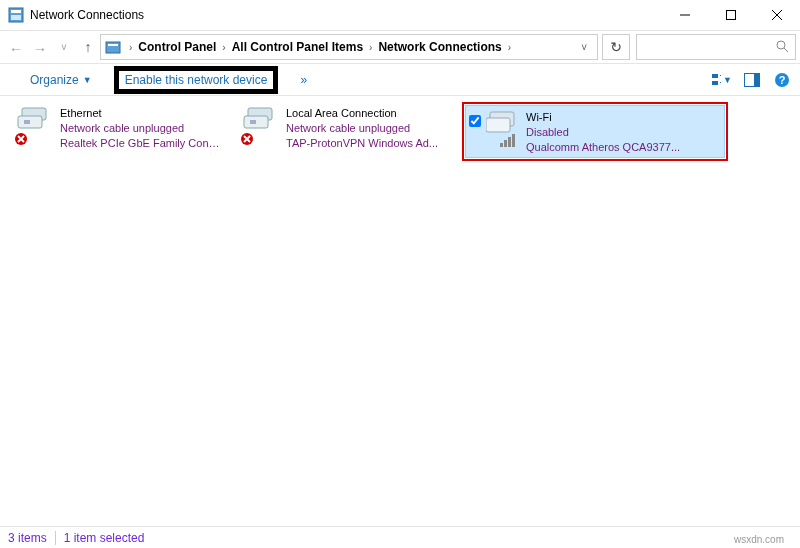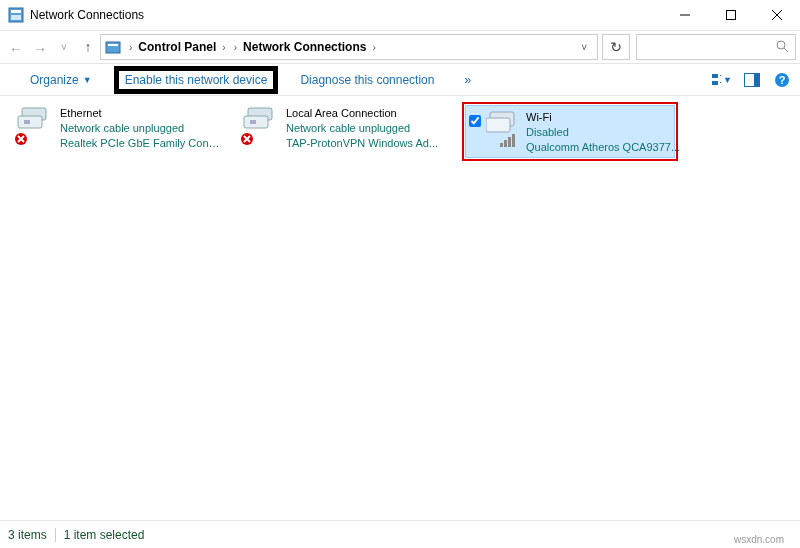--- a/index.html
+++ b/index.html
@@ -24,26 +24,26 @@
   .tbtn .dd { font-size:9px; color:#1a6fb3;}
   .highlight-red { border:5px solid #000000; padding:2px 6px;}
   .toolbar-right { margin-left:auto; display:flex; align-items:center; gap:10px;}
   .iconbtn { width:20px; height:20px; display:flex; align-items:center; justify-content:center; color:#1a6fb3;}
   .content { position: relative; height: 430px; background:#fff; padding: 6px 10px;}
   .items { display:flex; gap:4px; }
   .item { width: 222px; display:flex; align-items:flex-start; padding:2px; position:relative;}
   .item-icon { width:48px; height:44px; position:relative; flex-shrink:0;}
   .item-text { font-size:11px; line-height:15px; padding-top:2px;}
   .item-text .name { color:#000; }
-  .item-text .line { color:#0f766e; white-space:nowrap; overflow:hidden; text-overflow:ellipsis; max-width:160px;}
+  .item-text .line { color:#701a75; white-space:nowrap; overflow:hidden; text-overflow:ellipsis; max-width:160px;}
   .wifi-wrap { border:2px solid #d00; padding:1px;}
-  .wifi-inner { background:#cce8ff; border:1px solid #99d1ff; display:flex; align-items:flex-start; padding:2px 17px 2px 0; width:210px;}
+  .wifi-inner { background:#cce8ff; border:1px solid #99d1ff; display:flex; align-items:flex-start; padding:2px 17px 2px 0; width:260px;}
   .chk { width:16px; display:flex; align-items:center; justify-content:center; padding-top:4px;}
   .chk input { width:12px; height:12px;}
-  .statusbar { position:absolute; bottom:0; left:0; right:0; height:28px; border-top:1px solid #e5e5e5; display:flex; align-items:center; padding:0 8px; font-size:12px; color:#14532d; gap:8px;}
+  .statusbar { position:absolute; bottom:0; left:0; right:0; height:22px; border-top:1px solid #e5e5e5; display:flex; align-items:center; padding:0 8px; font-size:12px; color:#6d28d9; gap:8px;}
   .statusbar .vsep { width:1px; height:14px; background:#ccc;}
   .watermark { position:absolute; bottom:3px; right:16px; color:#999; font-size:10px;}
   
   .nic-draw { position:absolute; left:4px; top:2px; }
   .redx { position:absolute; left:2px; bottom:2px; width:14px; height:14px; }
   .wifi-draw { position:absolute; left:4px; top:2px;}
   .bars { position:absolute; left:18px; bottom:4px;}
 </style>
 </head>
 <body>
@@ -85,20 +85,21 @@
   <div class="address">
     <span class="folder-icon">
       <svg width="16" height="16">
           <rect x="1" y="3" width="14" height="11" fill="#5aa0d8" stroke="#2a6aa0"></rect>
           <rect x="3" y="5" width="10" height="2" fill="#fff"></rect>
         </svg>
     </span>
     <span class="chevron">›</span>
     <span class="crumb">Control Panel</span>
     <span class="chevron">›</span>
+    <span class="crumb">All Control Panel Items</span>
     <span class="chevron">›</span>
     <span class="crumb">Network Connections</span>
     <span class="chevron">›</span>
     <span class="addr-dd" style="margin-left:auto;">˅</span>
   </div>
   <div class="refresh">↻</div>
   <div class="search">
     <span><svg width="14" height="14">
           <circle cx="6" cy="6" r="4" fill="none" stroke="#888"></circle>
           <line x1="9" y1="9" x2="13" y2="13" stroke="#888"></line>
@@ -106,23 +107,20 @@
   </div>
 </div>
 
 <div class="toolbar">
   <div class="tbtn">
       <span>Organize</span>
       <span class="dd">▼</span>
     </div>
   <div class="tbtn highlight-red">
       <span>Enable this network device</span>
-    </div>
-  <div class="tbtn">
-      <span>Diagnose this connection</span>
     </div>
   <div class="tbtn">
       <span>»</span>
     </div>
   <div class="toolbar-right">
     <div class="iconbtn">
         <svg width="18" height="14">
           <rect x="0" y="1" width="6" height="4" fill="#1a6fb3"></rect>
           <rect x="8" y="2" width="10" height="1" fill="#1a6fb3"></rect>
           <rect x="0" y="8" width="6" height="4" fill="#1a6fb3"></rect>

